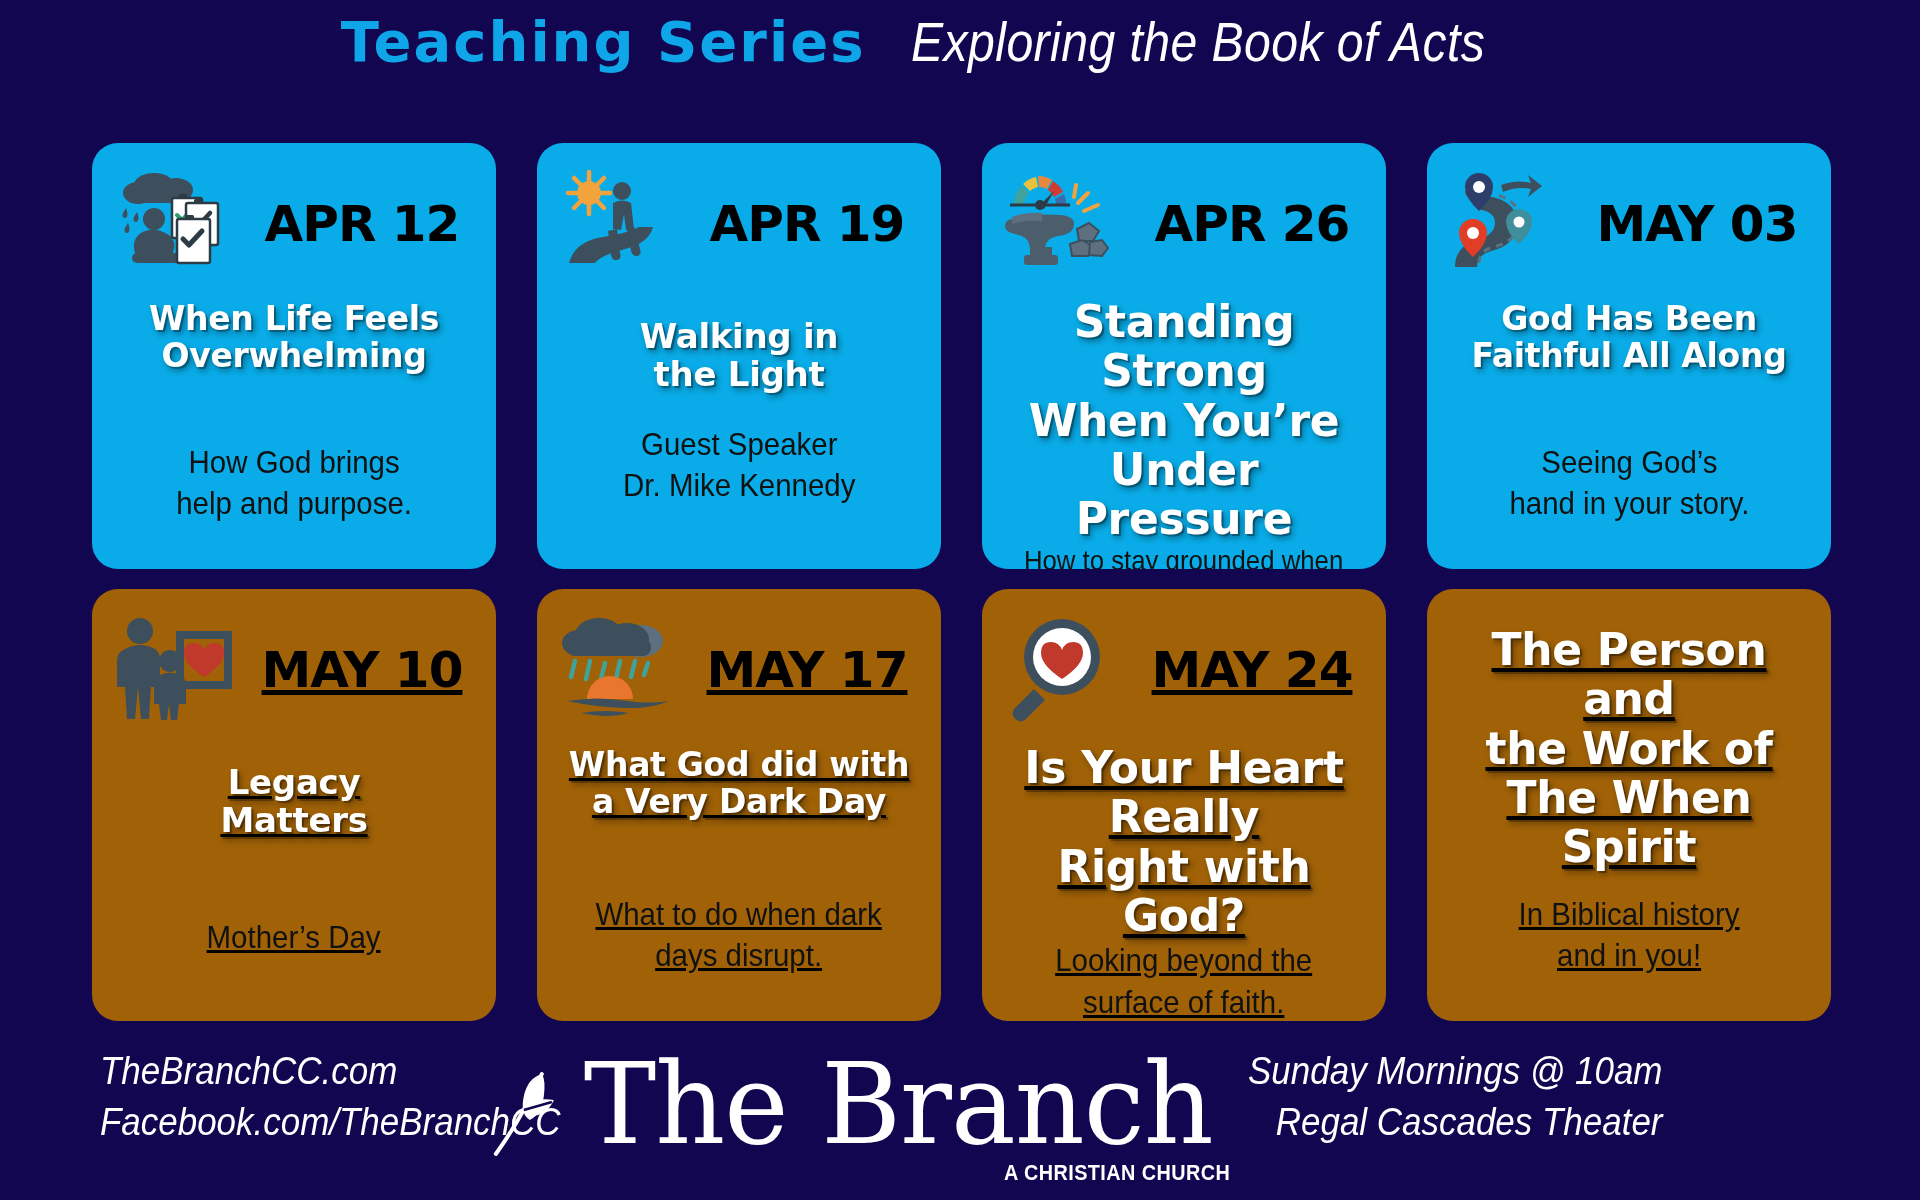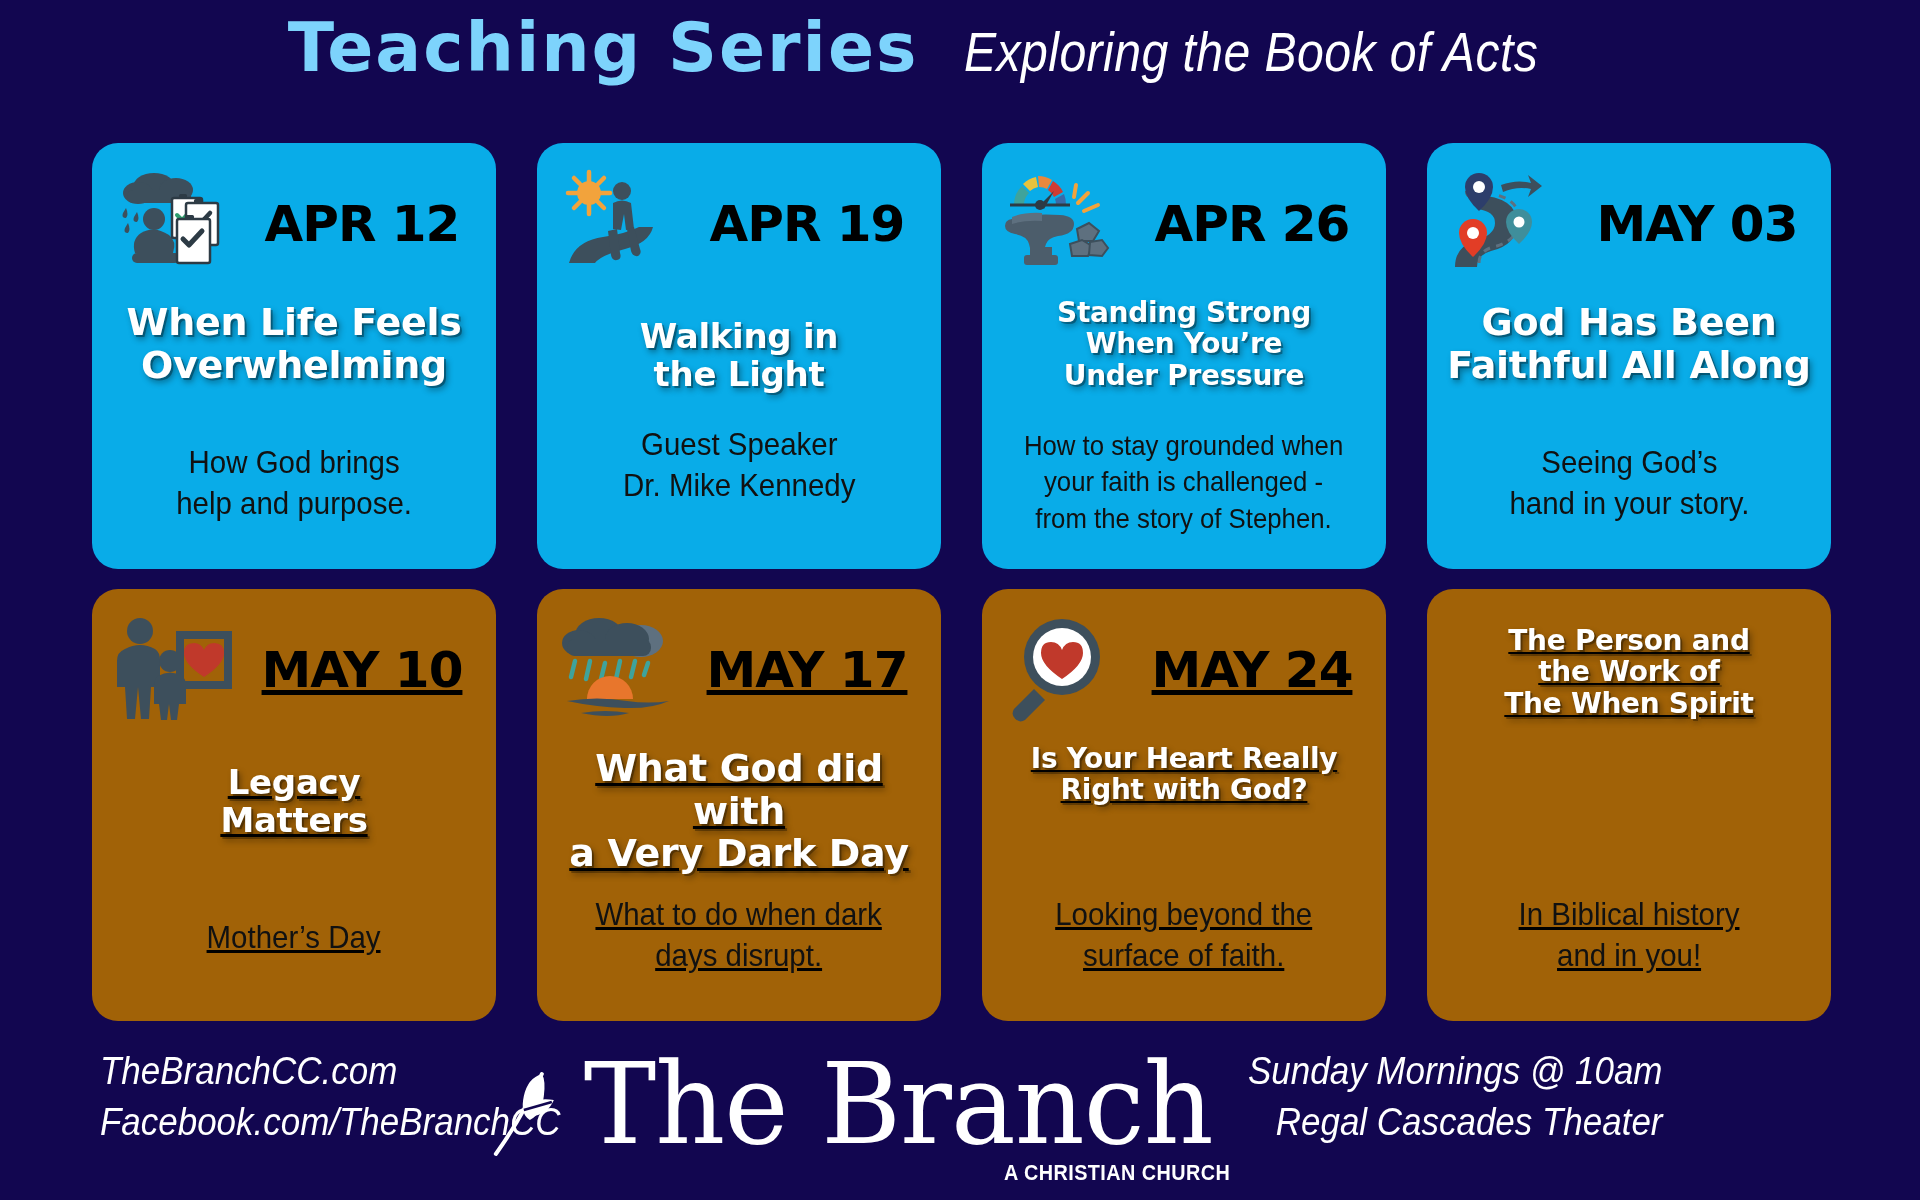--- a/index.html
+++ b/index.html
@@ -11,22 +11,22 @@
   }
 
   
   .header {
     position:absolute; top:14px; left:0; width:1920px; height:110px;
     display:flex; align-items:baseline; justify-content:center; gap:46px;
   }
   .header-title {
     font-family:"DejaVu Sans", sans-serif;
     font-weight:700;
-    font-size:68px;
-    color:#7dd3fc;
+    font-size:56px;
+    color:#0ea5e9;
     letter-spacing:2px;
     line-height:1;
   }
   .header-subtitle {
     font-family:"Liberation Sans Narrow","Liberation Sans", sans-serif;
     font-style:italic;
     font-weight:400;
     font-size:56px;
     color:#ffffff;
     letter-spacing:0.5px;
@@ -94,22 +94,22 @@
     color:#ffffff;
     text-align:center;
     line-height:1.12;
     letter-spacing:-0.3px;
     text-shadow:
        2px 2px 0 rgba(0,0,0,0.30),
        3px 4px 6px rgba(0,0,0,0.38);
     padding:0 4px;
   }
   .card-title.t-big   { font-size:34px; margin-top:34px; }
-  .card-title.t-med   { font-size:38px; margin-top:18px; }
-  .card-title.t-small { font-size:28px; margin-top:14px; }
+  .card-title.t-med   { font-size:33px; margin-top:18px; }
+  .card-title.t-small { font-size:44px; margin-top:14px; }
 
   .card-desc {
     font-family:"Liberation Sans Narrow","Liberation Sans", sans-serif;
     color:#111111;
     text-align:center;
     line-height:1.30;
     margin-top:auto;
     padding:0 8px 24px 8px;
     transform:scaleX(0.92);
   }

